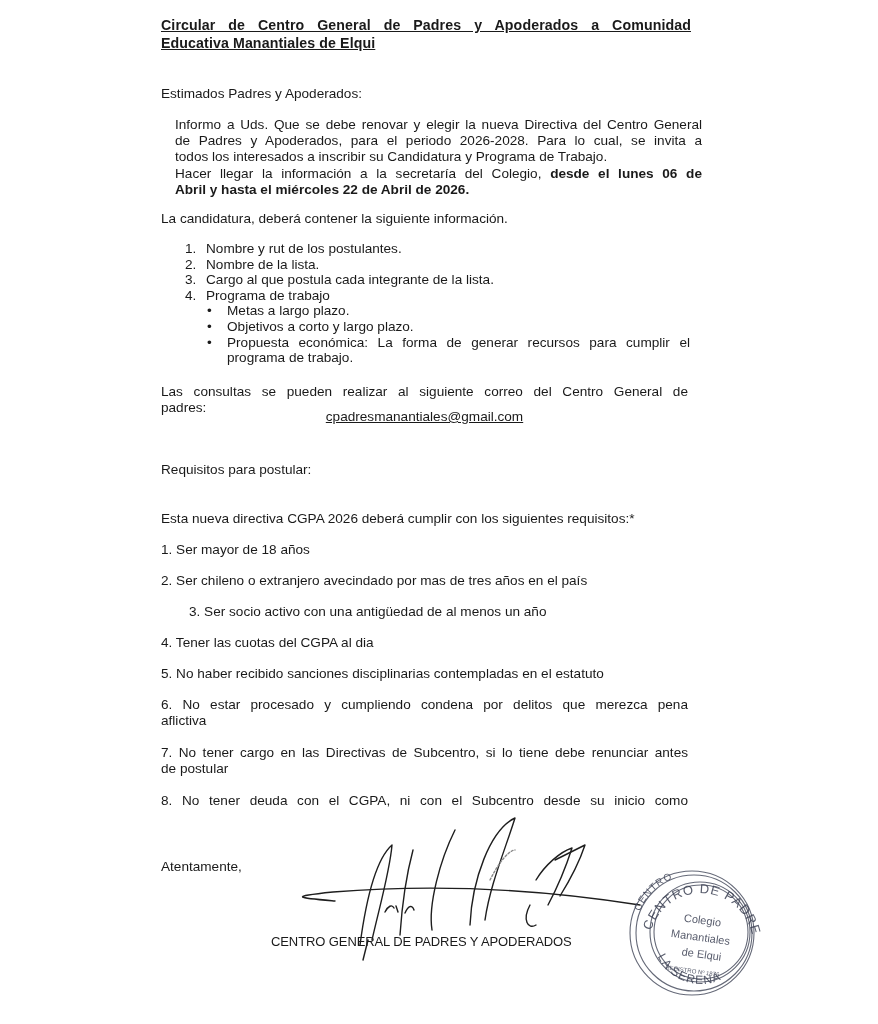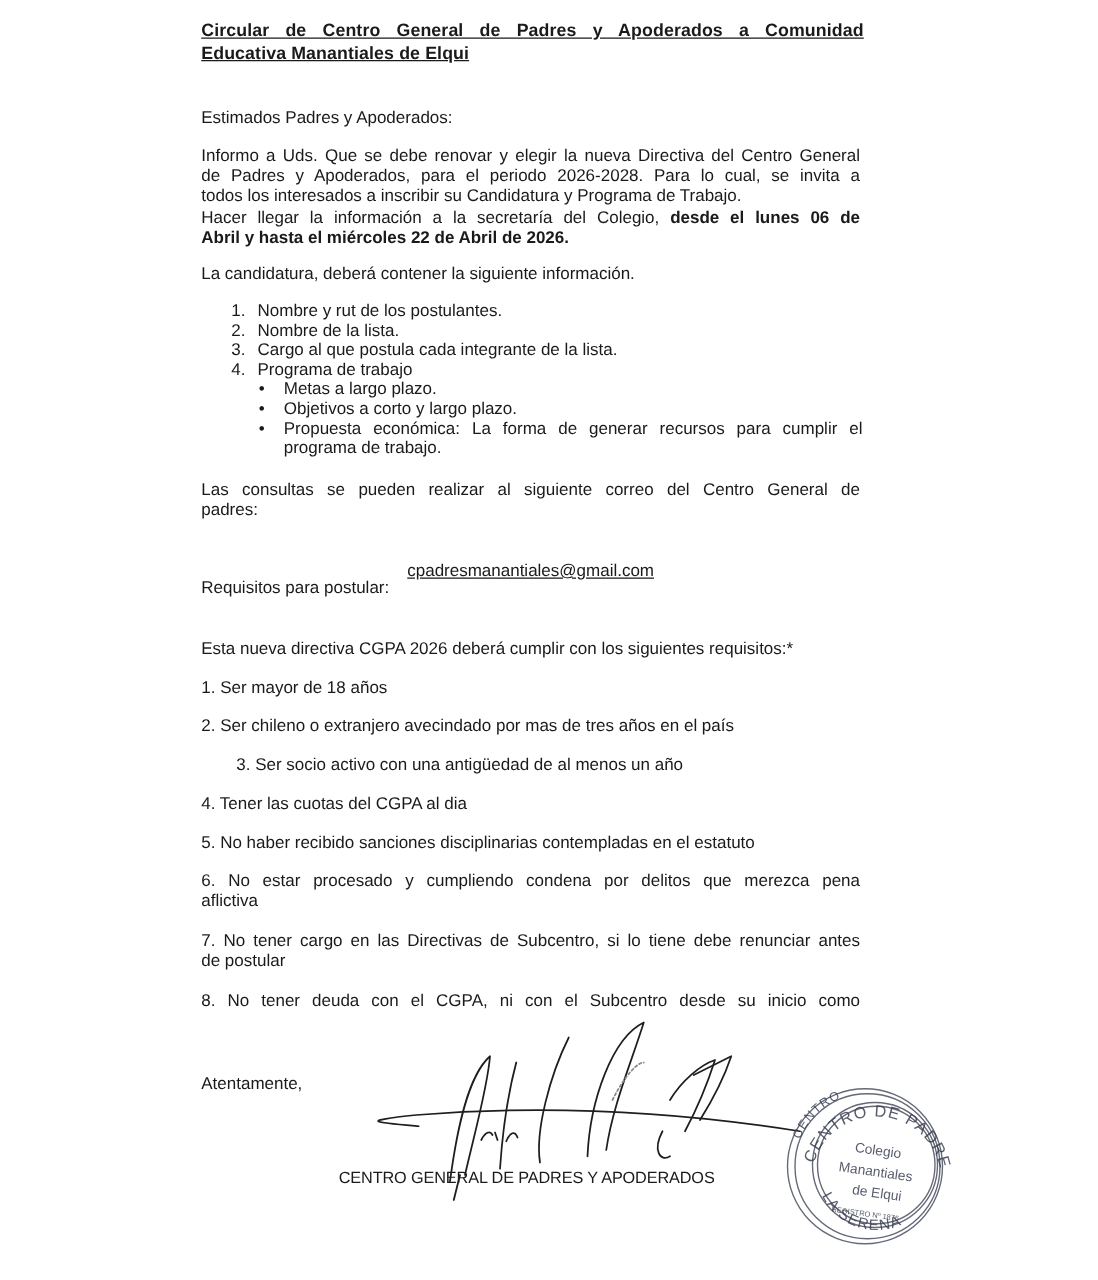--- a/index.html
+++ b/index.html
@@ -42,21 +42,21 @@
 
 <div class="page">
 
   <div class="abs title">
     <span class="l1">Circular de Centro General de Padres y Apoderados a Comunidad</span>
     <span>Educativa Manantiales de Elqui</span>
   </div>
 
   <div class="abs p" style="top:86px;">Estimados Padres y Apoderados:</div>
 
-  <div class="abs p just" style="top:117px;">
+  <div class="abs p just" style="top:117px;margin-left:14px;">
     <span class="row">Informo a Uds. Que se debe renovar y elegir la nueva Directiva del Centro General</span>
     <span class="row">de Padres y Apoderados, para el periodo 2026-2028. Para lo cual, se invita a</span>
     <span class="row last">todos los interesados a inscribir su Candidatura y Programa de Trabajo.</span>
     <span class="row"><span>Hacer llegar la información a la secretaría del Colegio, </span><b>desde el lunes 06 de</b></span>
     <span class="row last"><b>Abril y hasta el miércoles 22 de Abril de 2026.</b></span>
   </div>
 
   <div class="abs p" style="top:211px;">La candidatura, deberá contener la siguiente información.</div>
 
   <ul class="abs num-list" style="top:241px;">
@@ -73,21 +73,21 @@
           </li>
       </ul>
     </li>
   </ul>
 
   <div class="abs p just" style="top:384px;">
     <span class="row">Las consultas se pueden realizar  al siguiente correo del Centro General de</span>
     <span class="row last">padres:</span>
   </div>
 
-  <div class="abs email" style="top:449px;">cpadresmanantiales@gmail.com</div>
+  <div class="abs email" style="top:409px;">cpadresmanantiales@gmail.com</div>
 
   <div class="abs p" style="top:462px;">Requisitos para postular:</div>
 
   <div class="abs p" style="top:511px;">Esta nueva directiva CGPA 2026 deberá cumplir con los siguientes requisitos:*</div>
 
   <div class="abs req" style="top:542px;">
       <span class="row last">1. Ser mayor de 18 años</span>
     </div>
   <div class="abs req" style="top:573px;">
       <span class="row last">2. Ser chileno o extranjero avecindado por mas de tres años en el país</span>

